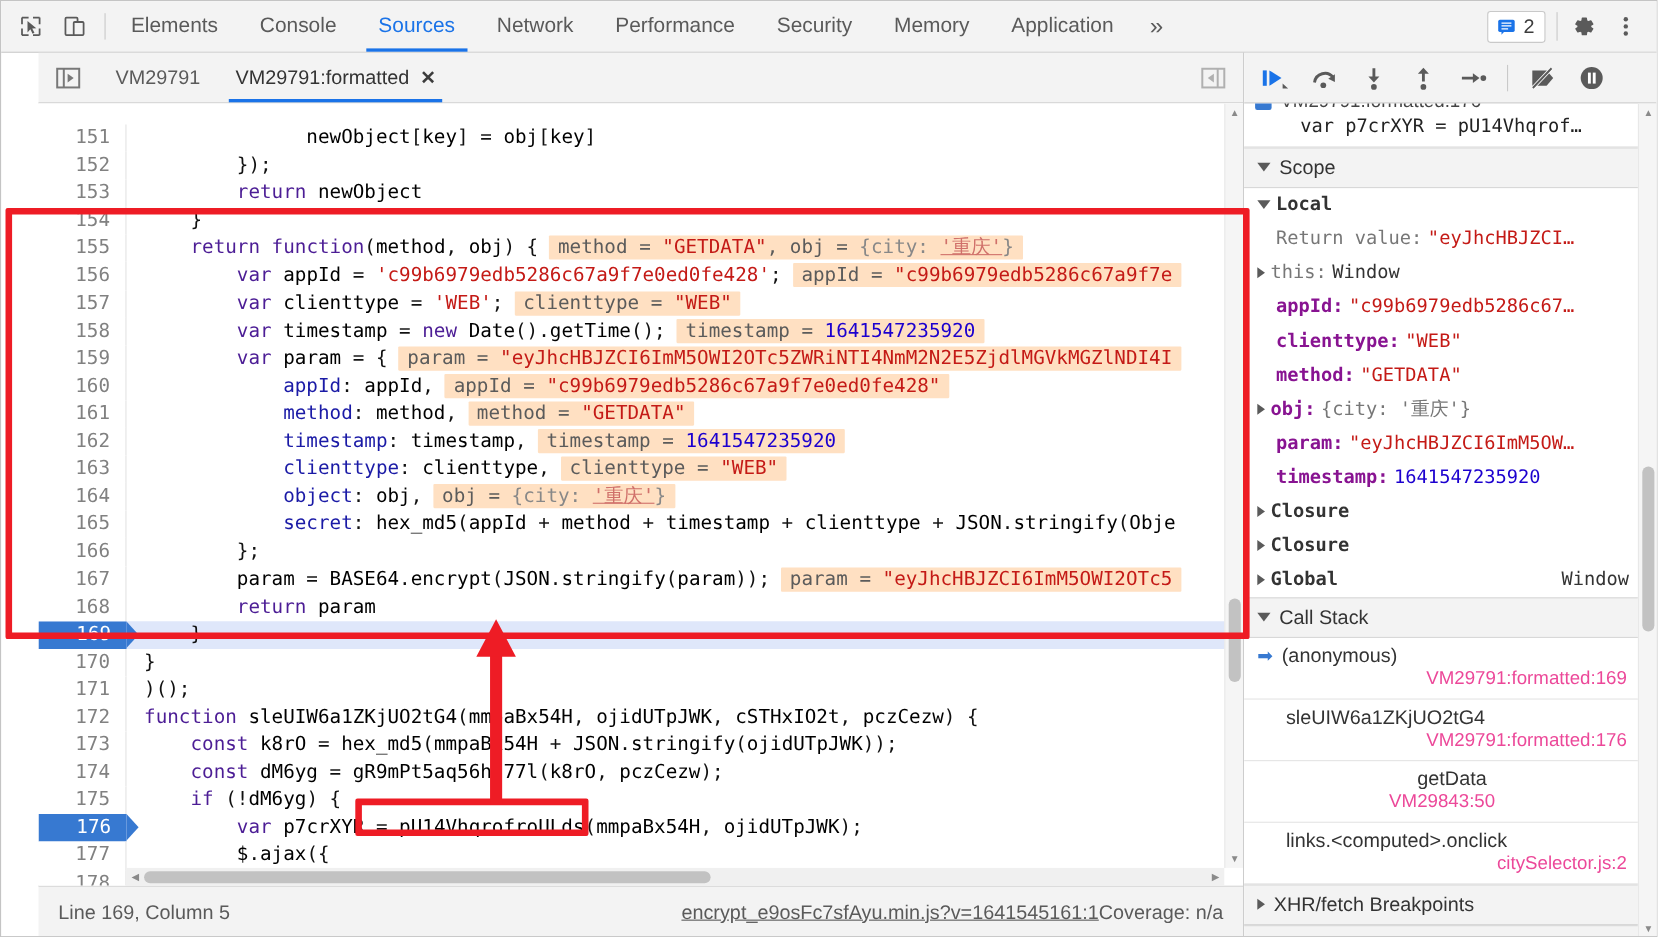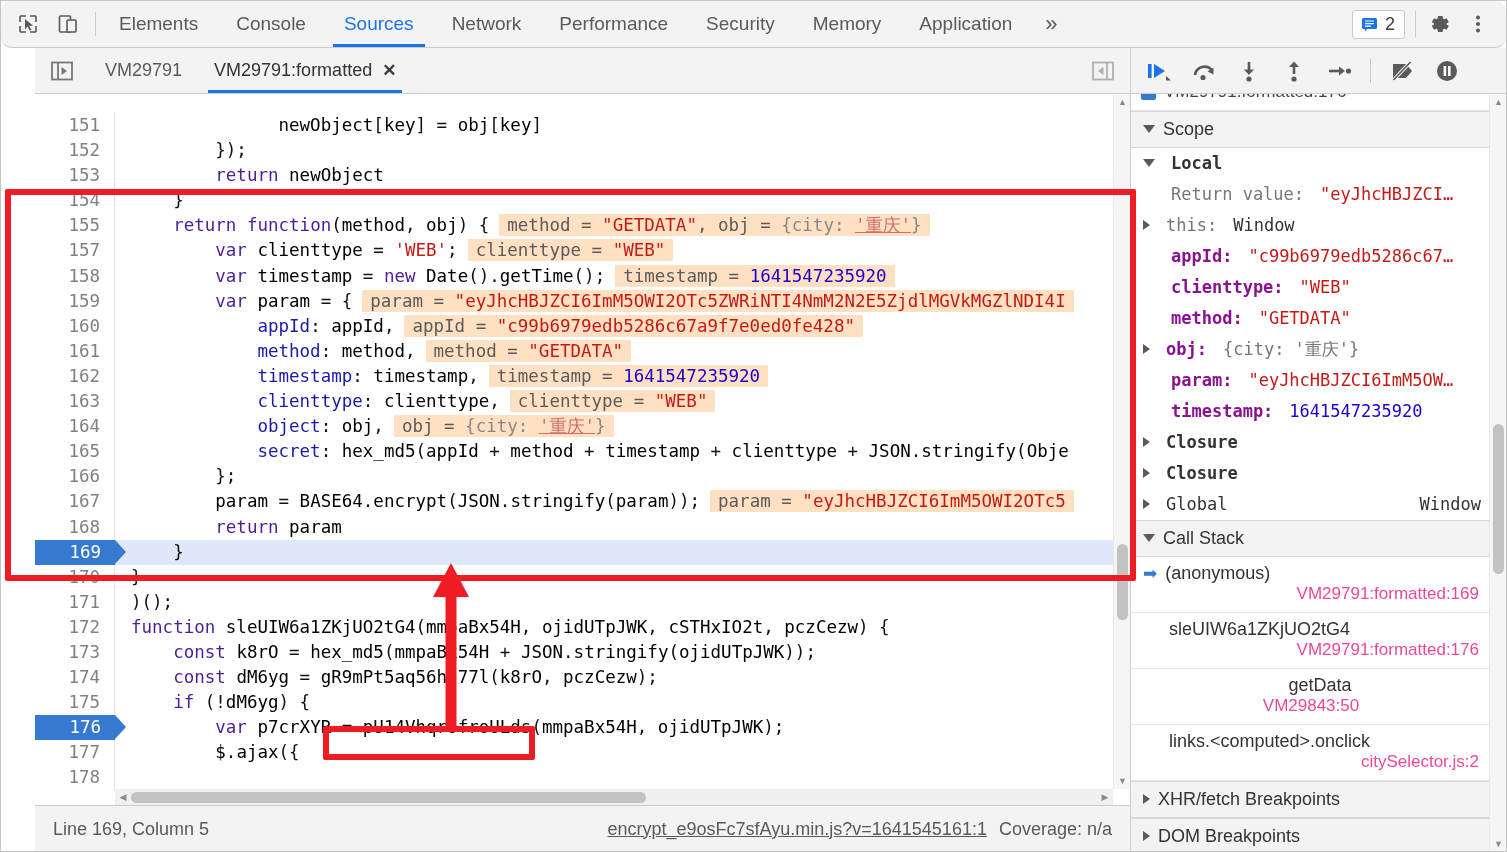--- a/index.html
+++ b/index.html
@@ -19,21 +19,20 @@
     background: #fff;
   }
 
   
   .devtools-tabbar {
     height: 47px;
     background: #f3f3f3;
     border-bottom: 1px solid #cdcdcd;
     display: flex;
     align-items: stretch;
-    border-radius: 11px;
   }
   .tb-icons {
     display: flex; align-items: center;
     padding: 0 10px 0 14px;
     gap: 14px;
   }
   .tb-icon { width: 26px; height: 26px; display: flex; align-items: center; justify-content: center; cursor: pointer; }
   .tb-sep {
     width: 1px; align-self: center; height: 24px;
     background: #c9c9c9; margin: 0 4px;
@@ -183,21 +182,21 @@
   .hscroll .thumb { position: absolute; top: 3px; height: 11px; background: #c2c2c2; border-radius: 6px; }
   .hscroll .arrow { position:absolute; top:0; width:16px; height:16px; display:flex; align-items:center; justify-content:center; color:#8a8a8a; font-size:9px;}
 
   
   .statusbar {
     height: 47px; background: #f3f3f3;
     border-top: 1px solid #cdcdcd;
     display: flex; align-items: center;
     padding: 0 18px; font-size: 18px; color: #5a5a5a;
   }
-  .status-right { margin-left: auto; display: flex; align-items: center; gap: 12px; }
+  .status-right { margin-left: auto; display: flex; align-items: center; }
   .status-link { text-decoration: underline; color: #5a5a5a; cursor: pointer; }
 
   
   .rp-scrollarea { flex: 1; overflow: hidden; position: relative; font-size: 17px; }
   .rp-inner { position: absolute; left: 0; right: 17px; top: 0; }
   .rp-section-head {
     display: flex; align-items: center; gap: 8px;
     padding: 7px 10px 7px 12px;
     background: #f3f3f3;
     border-top: 1px solid #d8d8d8;
@@ -215,21 +214,21 @@
     border-bottom: 1px solid #e4e4e4;
   }
   .bp-row .sq { width: 15px; height: 15px; background: #3779d1; border-radius: 2px; margin-top: 4px; flex: none; }
   .bp-txt { font-size: 17px; color: #444; line-height: 1.35; overflow: hidden; white-space: nowrap; text-overflow: ellipsis; }
 
   .scope-row {
     padding: 2px 8px 2px 12px;
     font-family: "DejaVu Sans Mono", "Liberation Mono", monospace;
     font-size: 17px; line-height: 27px;
     white-space: nowrap; overflow: hidden;
-    display: flex; align-items: center; gap: 16px;
+    display: flex; align-items: center; gap: 5px;
     cursor: pointer;
   }
   .scope-row .arrow-r { width: 0; height: 0; border-left: 7px solid #5a5a5a; border-top: 5px solid transparent; border-bottom: 5px solid transparent; flex: none; }
   .scope-row .arrow-d { width: 0; height: 0; border-left: 6px solid transparent; border-right: 6px solid transparent; border-top: 8px solid #5a5a5a; flex: none; }
   .scope-row .spacer { width: 12px; flex: none; }
   .k-name { color: #881391; font-weight: bold; }
   .k-plain { color: #333; }
   .k-grey  { color: #777; }
   .v-str { color: #c41a16; }
   .v-num { color: #1c00cf; }
@@ -366,20 +365,21 @@
         </div>
       </div>
 
       <div class="editor-wrap">
         <div class="editor" id="editor">
             <div class="code-line"><div class="ln">151</div><div class="txt"><span>              </span><span class="id">newObject</span><span class="pl">[</span><span class="id">key</span><span class="pl">] = </span><span class="id">obj</span><span class="pl">[</span><span class="id">key</span><span class="pl">]</span></div></div>
             <div class="code-line"><div class="ln">152</div><div class="txt"><span>        </span><span class="pl">});</span></div></div>
             <div class="code-line"><div class="ln">153</div><div class="txt"><span>        </span><span class="kw">return </span><span class="id">newObject</span></div></div>
             <div class="code-line"><div class="ln">154</div><div class="txt"><span>    </span><span class="pl">}</span></div></div>
             <div class="code-line"><div class="ln">155</div><div class="txt"><span>    </span><span class="kw">return </span><span class="kw">function</span><span class="pl">(</span><span class="id">method</span><span class="pl">, </span><span class="id">obj</span><span class="pl">) {</span><span class="inlv"><span>method = </span><span class="v-str">"GETDATA"</span><span>, obj = </span><span class="v-obj">{city: </span><span class="v-cn">'重庆'</span><span class="v-obj">}</span></span></div></div>
+            <div class="code-line"><div class="ln">156</div><div class="txt"><span>        </span><span class="kw">var </span><span class="id">appId</span><span class="pl"> = </span><span class="str">'c99b6979edb5286c67a9f7e0ed0fe428'</span><span class="pl">;</span><span class="inlv"><span>appId = </span><span class="v-str">"c99b6979edb5286c67a9f7e</span></span></div></div>
             <div class="code-line"><div class="ln">157</div><div class="txt"><span>        </span><span class="kw">var </span><span class="id">clienttype</span><span class="pl"> = </span><span class="str">'WEB'</span><span class="pl">;</span><span class="inlv"><span>clienttype = </span><span class="v-str">"WEB"</span></span></div></div>
             <div class="code-line"><div class="ln">158</div><div class="txt"><span>        </span><span class="kw">var </span><span class="id">timestamp</span><span class="pl"> = </span><span class="kw">new </span><span class="id">Date</span><span class="pl">().</span><span class="id">getTime</span><span class="pl">();</span><span class="inlv"><span>timestamp = </span><span class="v-num">1641547235920</span></span></div></div>
             <div class="code-line"><div class="ln">159</div><div class="txt"><span>        </span><span class="kw">var </span><span class="id">param</span><span class="pl"> = {</span><span class="inlv"><span>param = </span><span class="v-str">"eyJhcHBJZCI6ImM5OWI2OTc5ZWRiNTI4NmM2N2E5ZjdlMGVkMGZlNDI4I</span></span></div></div>
             <div class="code-line"><div class="ln">160</div><div class="txt"><span>            </span><span class="prop">appId</span><span class="pl">: </span><span class="id">appId</span><span class="pl">,</span><span class="inlv"><span>appId = </span><span class="v-str">"c99b6979edb5286c67a9f7e0ed0fe428"</span></span></div></div>
             <div class="code-line"><div class="ln">161</div><div class="txt"><span>            </span><span class="prop">method</span><span class="pl">: </span><span class="id">method</span><span class="pl">,</span><span class="inlv"><span>method = </span><span class="v-str">"GETDATA"</span></span></div></div>
             <div class="code-line"><div class="ln">162</div><div class="txt"><span>            </span><span class="prop">timestamp</span><span class="pl">: </span><span class="id">timestamp</span><span class="pl">,</span><span class="inlv"><span>timestamp = </span><span class="v-num">1641547235920</span></span></div></div>
             <div class="code-line"><div class="ln">163</div><div class="txt"><span>            </span><span class="prop">clienttype</span><span class="pl">: </span><span class="id">clienttype</span><span class="pl">,</span><span class="inlv"><span>clienttype = </span><span class="v-str">"WEB"</span></span></div></div>
             <div class="code-line"><div class="ln">164</div><div class="txt"><span>            </span><span class="prop">object</span><span class="pl">: </span><span class="id">obj</span><span class="pl">,</span><span class="inlv"><span>obj = </span><span class="v-obj">{city: </span><span class="v-cn">'重庆'</span><span class="v-obj">}</span></span></div></div>
             <div class="code-line"><div class="ln">165</div><div class="txt"><span>            </span><span class="prop">secret</span><span class="pl">: </span><span class="id">hex_md5</span><span class="pl">(</span><span class="id">appId</span><span class="pl"> + </span><span class="id">method</span><span class="pl"> + </span><span class="id">timestamp</span><span class="pl"> + </span><span class="id">clienttype</span><span class="pl"> + </span><span class="id">JSON</span><span class="pl">.</span><span class="id">stringify</span><span class="pl">(</span><span class="id">Obje</span></div></div>
             <div class="code-line"><div class="ln">166</div><div class="txt"><span>        </span><span class="pl">};</span></div></div>
@@ -472,20 +472,21 @@
         </div>
       </div>
 
       <div class="rp-scrollarea">
         <div class="rp-inner" id="rp-inner" style="top:-16px">
 
           <div class="bp-row">
             <div class="sq"></div>
             <div style="overflow:hidden;">
               <div class="bp-txt">VM29791:formatted:176</div>
+              <div class="bp-txt mono" style="padding-left:18px;color:#222;">var p7crXYR = pU14Vhqrof…</div>
             </div>
           </div>
 
           <div class="rp-section-head">
             <span class="tri open"></span>
             <span>Scope</span>
           </div>
           <div id="scope-body">
               <div class="scope-row">
                 <span class="arrow-d"></span>
@@ -534,21 +535,21 @@
               <div class="scope-row">
                 <span class="arrow-r"></span>
                 <span class="k-plain" style="font-weight: bold;">Closure</span>
               </div>
               <div class="scope-row">
                 <span class="arrow-r"></span>
                 <span class="k-plain" style="font-weight: bold;">Closure</span>
               </div>
               <div class="scope-row">
                 <span class="arrow-r"></span>
-                <span class="k-plain" style="font-weight: normal; text-align: center;">Global</span>
+                <span class="k-plain" style="font-weight: bold; text-align: center;">Global</span>
                 <span class="v-right">Window</span>
               </div>
             </div>
 
           <div class="rp-section-head">
             <span class="tri open"></span>
             <span>Call Stack</span>
           </div>
           <div id="cs-body">
               <div class="cs-row">

